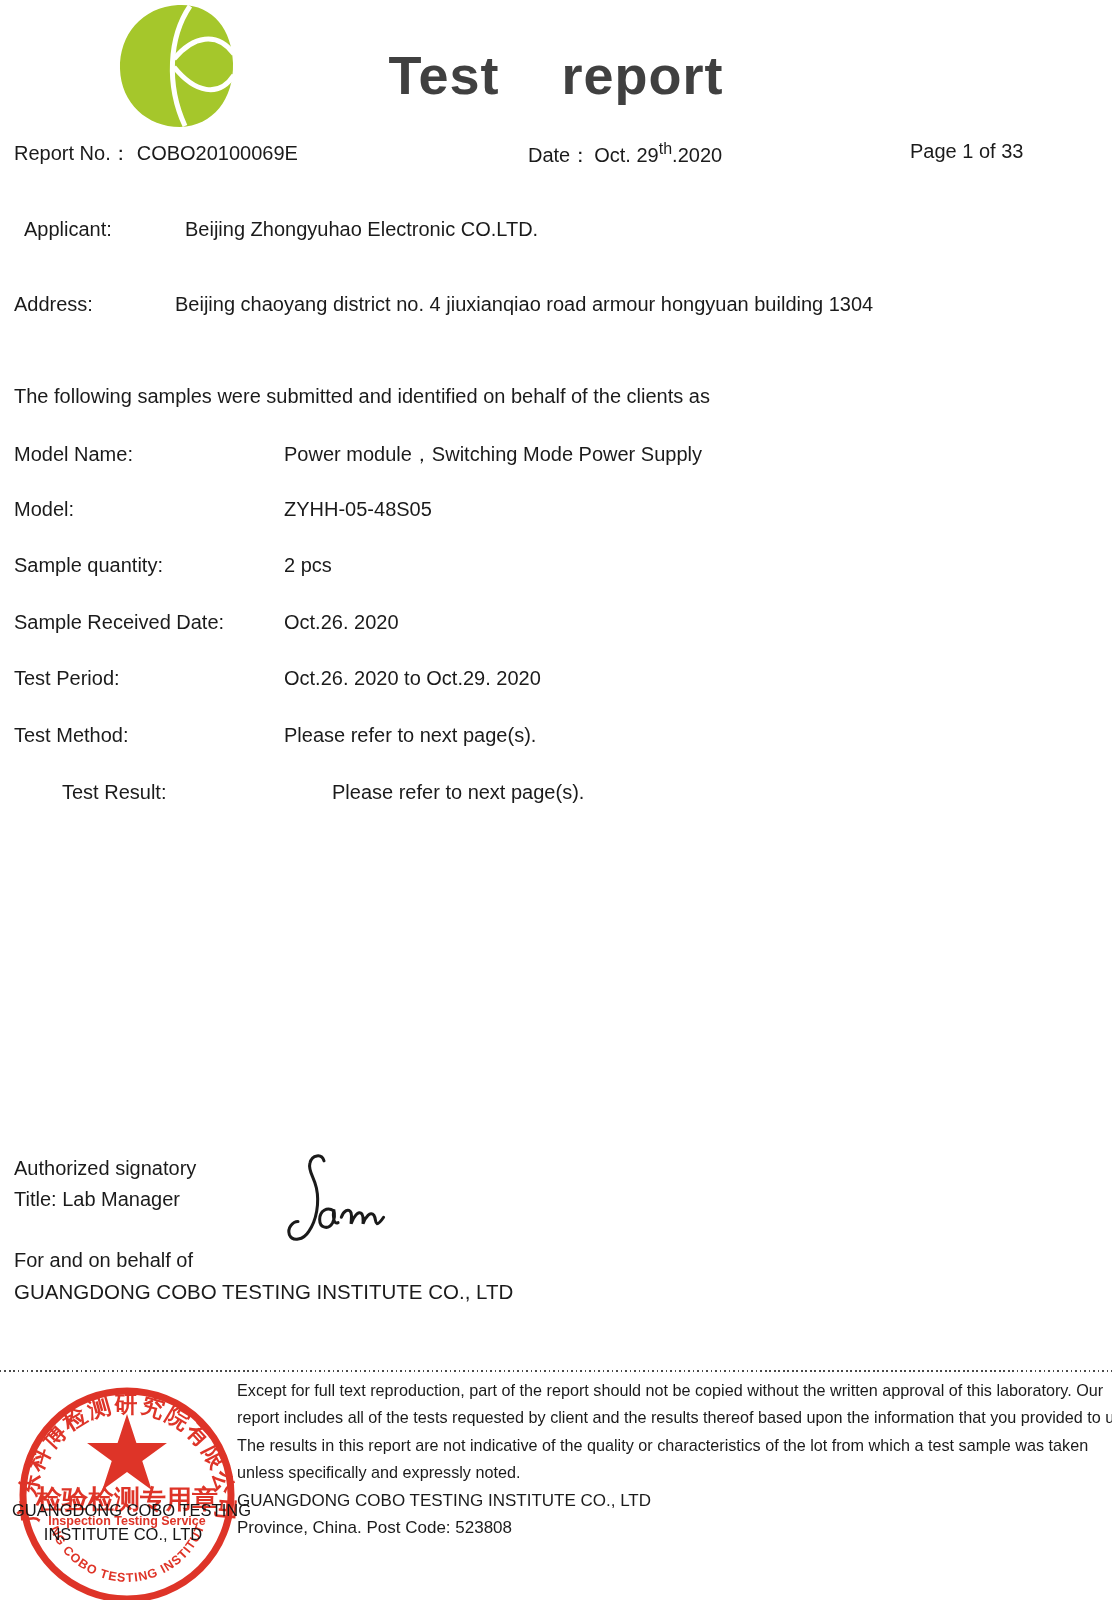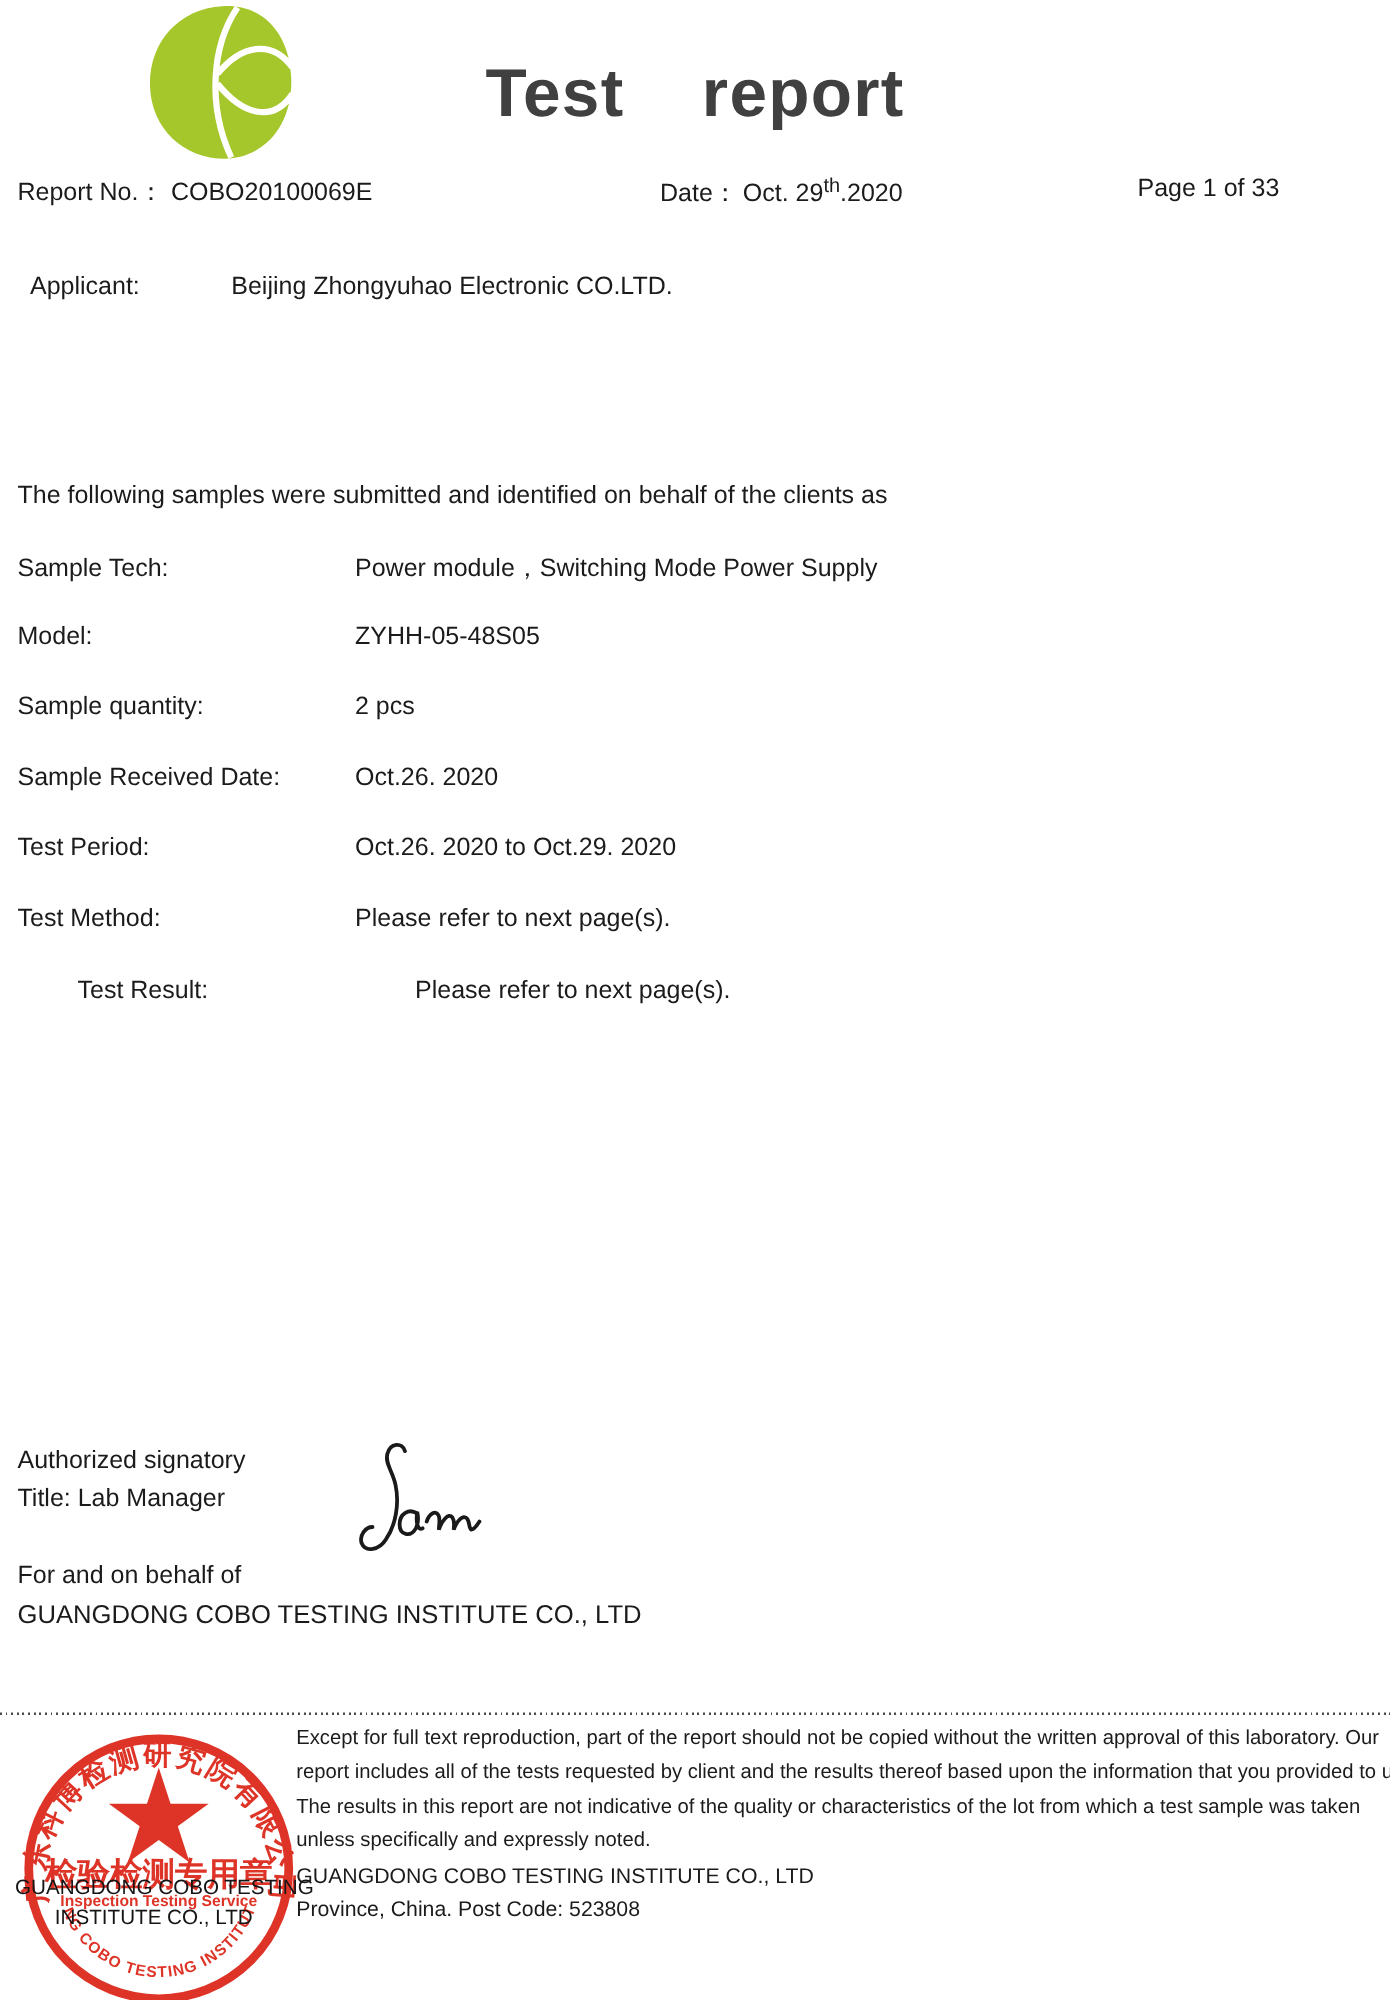--- a/index.html
+++ b/index.html
@@ -59,25 +59,28 @@
     <span class="lbl">Report No.：</span><span style="margin-left:6px;">COBO20100069E</span>
   </div>
   <div class="abs hdr" style="left:528px;">
     <span class="lbl">Date：</span><span style="margin-left:4px;"><span>Oct. 29</span><sup style="font-size:16px;">th</sup><span>.2020</span></span>
   </div>
   <div class="abs hdr" style="left:910px;">Page 1 of 33</div>
 
   <div class="abs row" style="left:24px;top:218px;">
     <span class="lbl w-party">Applicant:</span><span>Beijing Zhongyuhao Electronic CO.LTD.</span>
   </div>
+  <div class="abs row" style="left:14px;top:293px;">
+    <span class="lbl w-party">Address:</span><span>Beijing chaoyang district no. 4 jiuxianqiao road armour hongyuan building 1304</span>
+  </div>
 
   <div class="abs row" style="left:14px;top:385px;">The following samples were submitted and identified on behalf of the clients as</div>
 
   <div class="abs row" style="left:14px;top:441px;">
-    <span class="lbl w-sample">Sample Tech:</span><span>Power module，Switching Mode Power Supply</span>
+    <span class="lbl w-sample">Model Name:</span><span>Power module，Switching Mode Power Supply</span>
   </div>
   <div class="abs row" style="left:14px;top:498px;">
     <span class="lbl w-sample">Model:</span><span>ZYHH-05-48S05</span>
   </div>
   <div class="abs row" style="left:14px;top:554px;">
     <span class="lbl w-sample">Sample quantity:</span><span>2 pcs</span>
   </div>
   <div class="abs row" style="left:14px;top:611px;">
     <span class="lbl w-sample">Sample Received Date:</span><span>Oct.26. 2020</span>
   </div>

